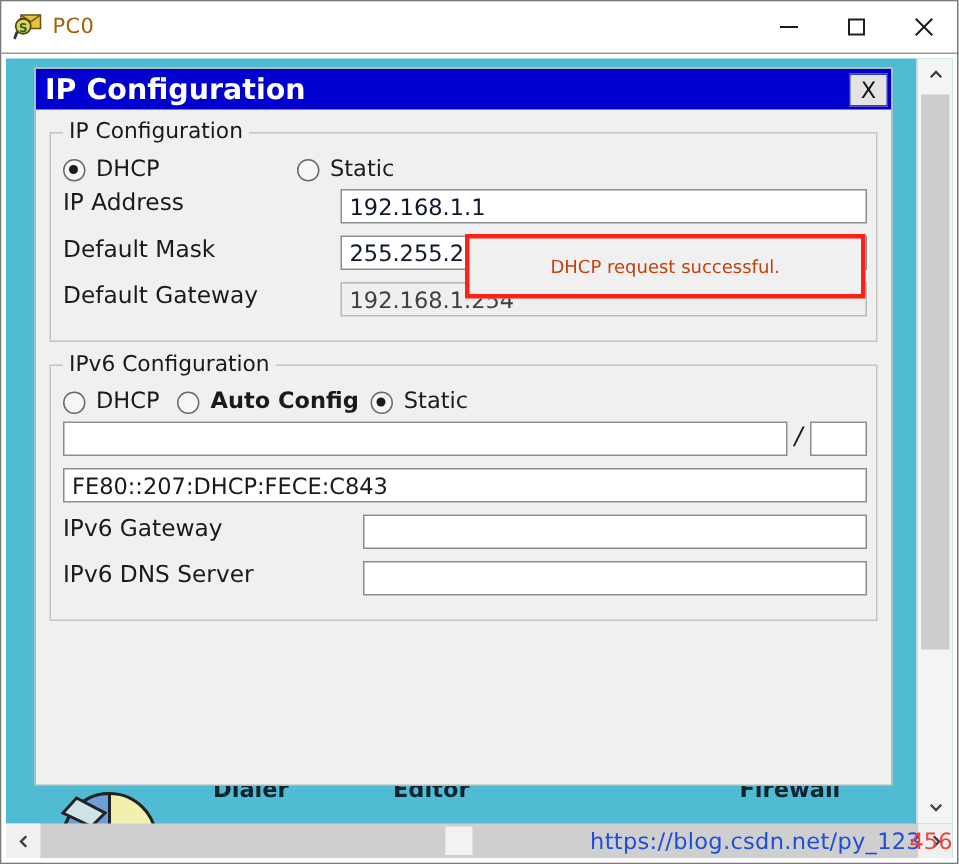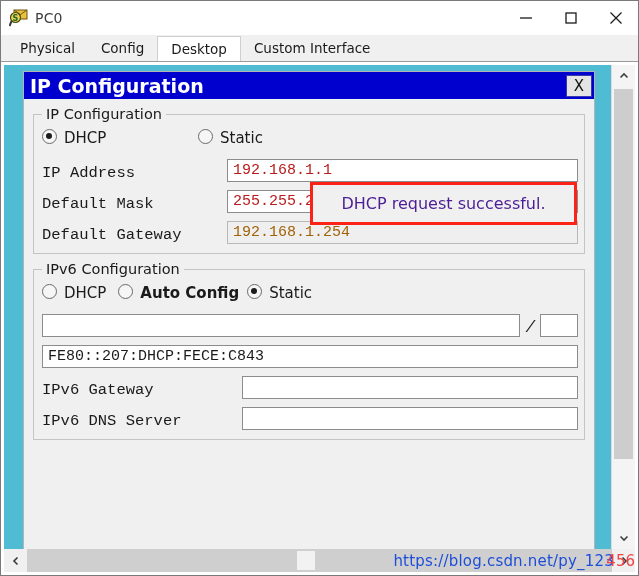--- a/index.html
+++ b/index.html
@@ -36,21 +36,21 @@
     position: relative;
   }
   #title-icon {
     width: 20px; height: 20px;
     margin-left: 8px; margin-right: 6px;
     position: relative;
     flex: 0 0 auto;
   }
   #window-title {
     font-size: 14px;
-    color: #404040;
+    color: #a16207;
     letter-spacing: 0.2px;
   }
   .win-btns {
     position: absolute;
     right: 0; top: 0;
     height: 34px;
     display: flex;
     align-items: center;
   }
   .win-btn {
@@ -180,21 +180,21 @@
   }
 
   .radio-row {
     display: flex;
     align-items: center;
     height: 28px;
     position: relative;
   }
   .radio {
     display: inline-flex;
-    align-items: flex-start;
+    align-items: flex-end;
     margin-right: 6px;
   }
   .radio .dot {
     width: 15px; height: 15px;
     border-radius: 50%;
     border: 1.4px solid #6a6a6a;
     background: #f6f6f6;
     box-sizing: border-box;
     display: inline-block;
     position: relative;
@@ -208,48 +208,47 @@
     border-radius: 50%;
     background: #1c1c1c;
   }
   .radio .lbl {
     font-size: 15px;
     color: #1a1a1a;
   }
 
   .field-row {
     display: flex;
-    align-items: flex-end;
+    align-items: flex-start;
     height: 30px;
     margin-bottom: 1px;
-    font-family: Liberation Mono, monospace;
   }
   .field-label {
     width: 185px;
     font-size: 15.5px;
     color: #1a1a1a;
     flex: 0 0 auto;
   }
   .field-label.wide { width: 200px; }
   .input {
     flex: 1 1 auto;
     height: 23px;
     background: #ffffff;
     border: 1px solid #8c8c8c;
     box-sizing: border-box;
     display: flex;
     align-items: center;
     padding-left: 5px;
     font-size: 15px;
-    color: #b91c1c;
+    color: #0f172a;
   }
   .input.disabled {
     background: #efefef;
     border: 1px solid #b8b8b8;
-    color: #a16207;
+    color: #404040;
   }
   .input.dark-text { color: #1a1a1a; }
   .slash {
     font-size: 16px;
     color: #1a1a1a;
     padding: 0 5px;
     font-style: italic;
   }
   .prefix-box {
     width: 38px;
@@ -268,22 +267,22 @@
     width: 267px;
     height: 43px;
     border: 3px solid #fb2318;
     box-sizing: border-box;
     background: #f0f0f0;
     display: flex;
     align-items: center;
     justify-content: center;
   }
   #dhcp-status-text {
-    font-size: 16px;
-    color: #4c1d95;
+    font-size: 12px;
+    color: #c2410c;
   }
 
   
   #vscroll {
     position: absolute;
     right: 3px; top: 3px;
     width: 24px;
     bottom: 26px;
     background: #f4f4f4;
     border-left: 1px solid #dcdcdc;
@@ -389,26 +388,20 @@
       </div>
       <div class="win-btn">
         <svg width="18" height="18" viewBox="0 0 18 18">
             <line x1="3.5" y1="3.5" x2="14.5" y2="14.5" stroke="#1a1a1a" stroke-width="1.3"></line>
             <line x1="14.5" y1="3.5" x2="3.5" y2="14.5" stroke="#1a1a1a" stroke-width="1.3"></line>
           </svg>
       </div>
     </div>
   </div>
 
-  <div id="tab-strip">
-    <div class="tab">Physical</div>
-    <div class="tab">Config</div>
-    <div class="tab active">Desktop</div>
-    <div class="tab">Custom Interface</div>
-  </div>
 
   <div id="content-area">
 
     <div id="desktop-bg">
       <div class="desktop-icon-label" style="left:138px;top:478px;">Dialer</div>
       <div class="desktop-icon-label" style="left:258px;top:478px;">Editor</div>
       <div class="desktop-icon-label" style="left:489px;top:478px;">Firewall</div>
 
       <div id="pie-icon">
         <svg width="88" height="70" viewBox="0 0 88 70">

